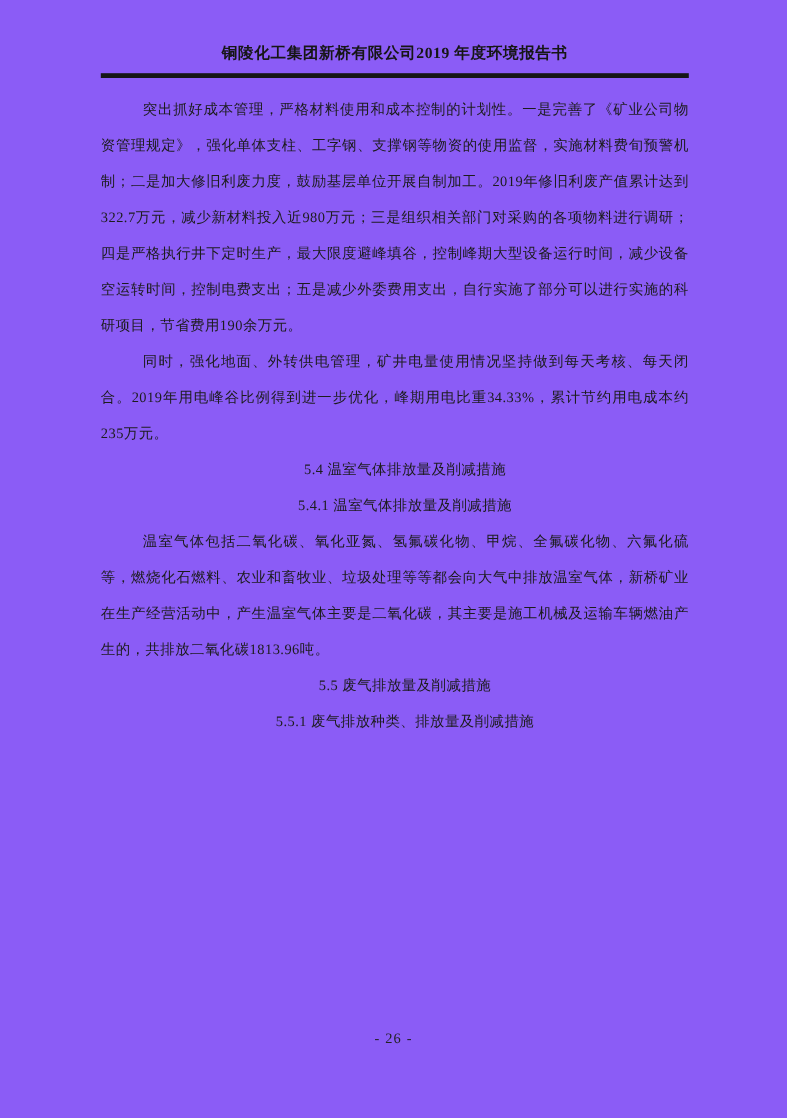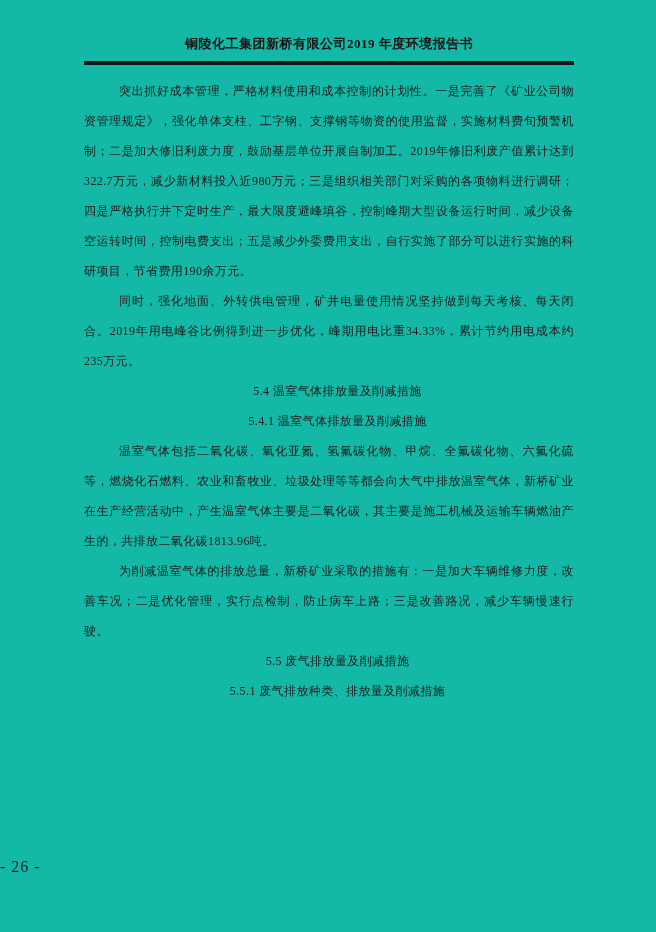--- a/index.html
+++ b/index.html
@@ -6,21 +6,21 @@
     margin: 0;
     padding: 0;
     background: #e8e8e8;
     font-family: "Liberation Serif", "DejaVu Serif", serif;
   }
   .page {
     position: relative;
     width: 656px;
     height: 932px;
     margin: 0 auto;
-    background: #14b8a6;
+    background: #8b5cf6;
     color: #1d1d1d;
     overflow: hidden;
   }
   .header {
     position: absolute;
     left: 84px;
     top: 35px;
     width: 490px;
     text-align: center;
     font-size: 13px;
@@ -51,40 +51,39 @@
     margin: 0;
     padding-left: 17px;
     text-align: center;
     white-space: nowrap;
   }
   .footer {
     position: absolute;
     left: 0;
     top: 858px;
     width: 100%;
-    text-align: left;
-    font-size: 16px;
+    text-align: center;
+    font-size: 12px;
     letter-spacing: 1px;
     color: #222;
     font-family: Liberation Serif, serif;
   }
 </style>
 </head>
 <body>
 
 <div class="page">
 
   <div class="header">铜陵化工集团新桥有限公司2019 年度环境报告书</div>
 
   <div class="body-text">
     <p class="para">突出抓好成本管理，严格材料使用和成本控制的计划性。一是完善了《矿业公司物资管理规定》，强化单体支柱、工字钢、支撑钢等物资的使用监督，实施材料费旬预警机制；二是加大修旧利废力度，鼓励基层单位开展自制加工。2019年修旧利废产值累计达到322.7万元，减少新材料投入近980万元；三是组织相关部门对采购的各项物料进行调研；四是严格执行井下定时生产，最大限度避峰填谷，控制峰期大型设备运行时间，减少设备空运转时间，控制电费支出；五是减少外委费用支出，自行实施了部分可以进行实施的科研项目，节省费用190余万元。</p>
     <p class="para">同时，强化地面、外转供电管理，矿井电量使用情况坚持做到每天考核、每天闭合。2019年用电峰谷比例得到进一步优化，峰期用电比重34.33%，累计节约用电成本约235万元。</p>
     <p class="heading">5.4 温室气体排放量及削减措施</p>
     <p class="heading">5.4.1 温室气体排放量及削减措施</p>
     <p class="para">温室气体包括二氧化碳、氧化亚氮、氢氟碳化物、甲烷、全氟碳化物、六氟化硫等，燃烧化石燃料、农业和畜牧业、垃圾处理等等都会向大气中排放温室气体，新桥矿业在生产经营活动中，产生温室气体主要是二氧化碳，其主要是施工机械及运输车辆燃油产生的，共排放二氧化碳1813.96吨。</p>
-    <p class="para">为削减温室气体的排放总量，新桥矿业采取的措施有：一是加大车辆维修力度，改善车况；二是优化管理，实行点检制，防止病车上路；三是改善路况，减少车辆慢速行驶。</p>
     <p class="heading">5.5 废气排放量及削减措施</p>
     <p class="heading">5.5.1 废气排放种类、排放量及削减措施</p>
   </div>
 
   <div class="footer">- 26 -</div>
 
 </div>
 
 </body></html>

